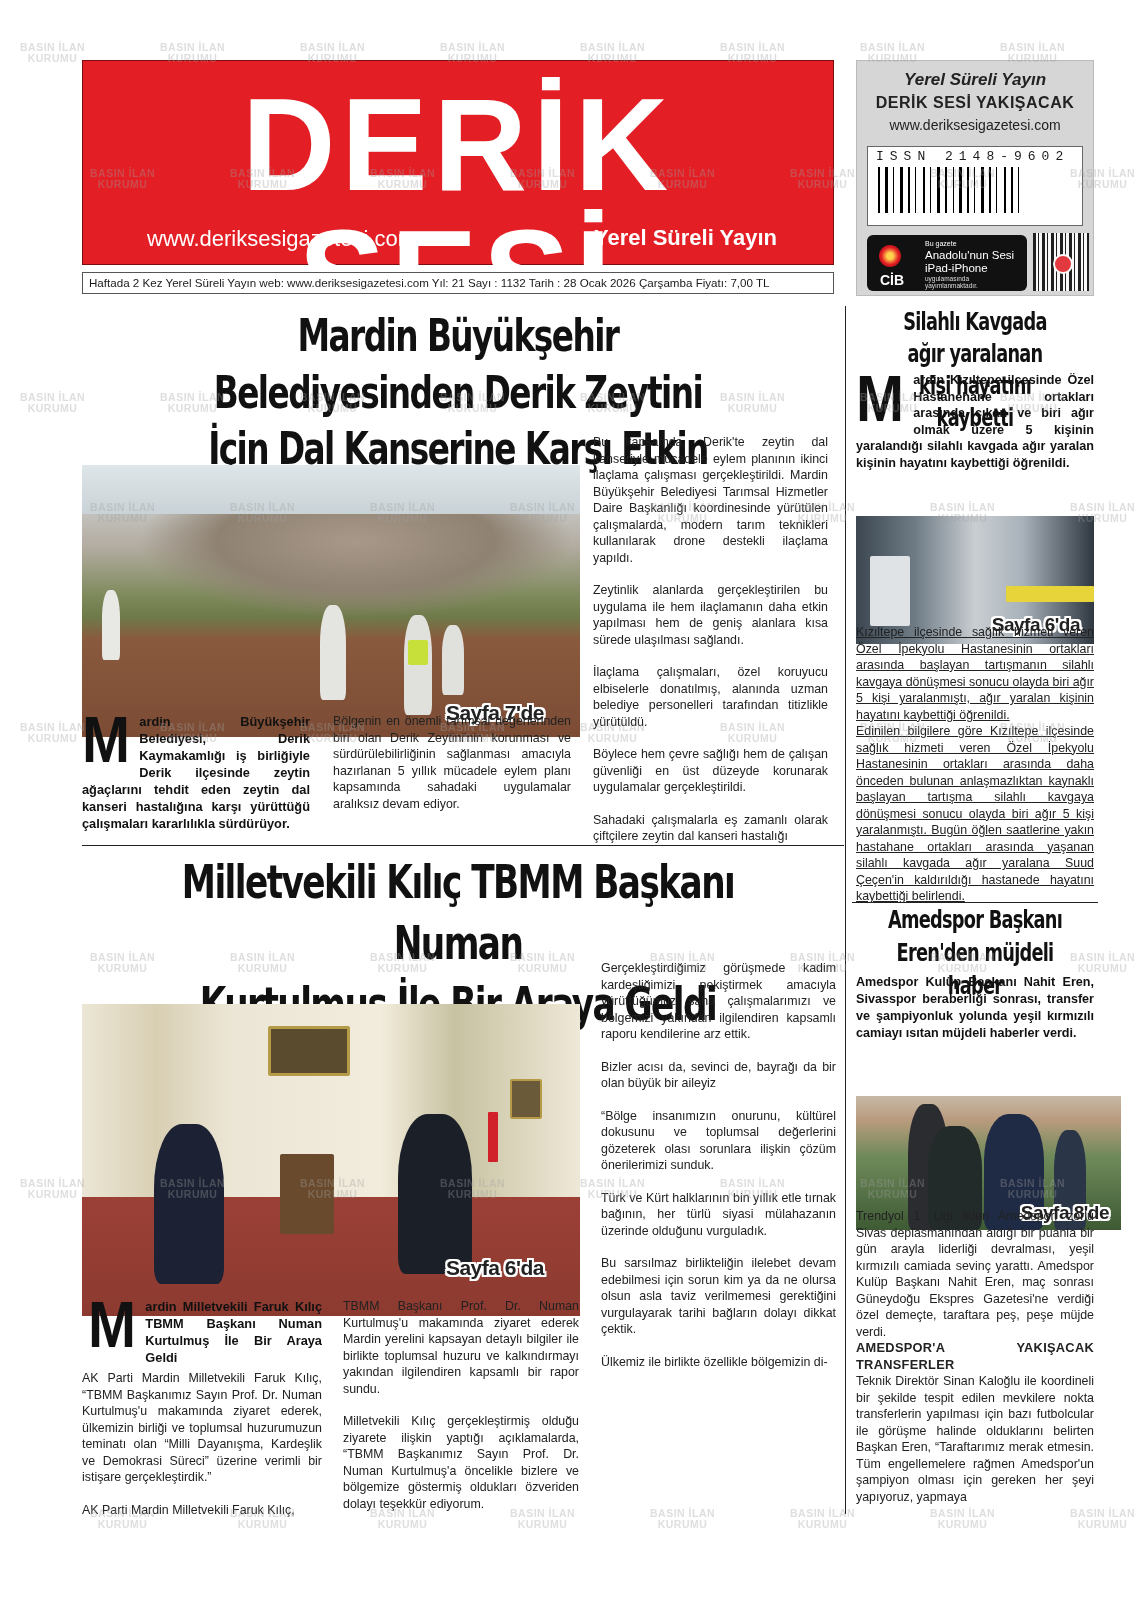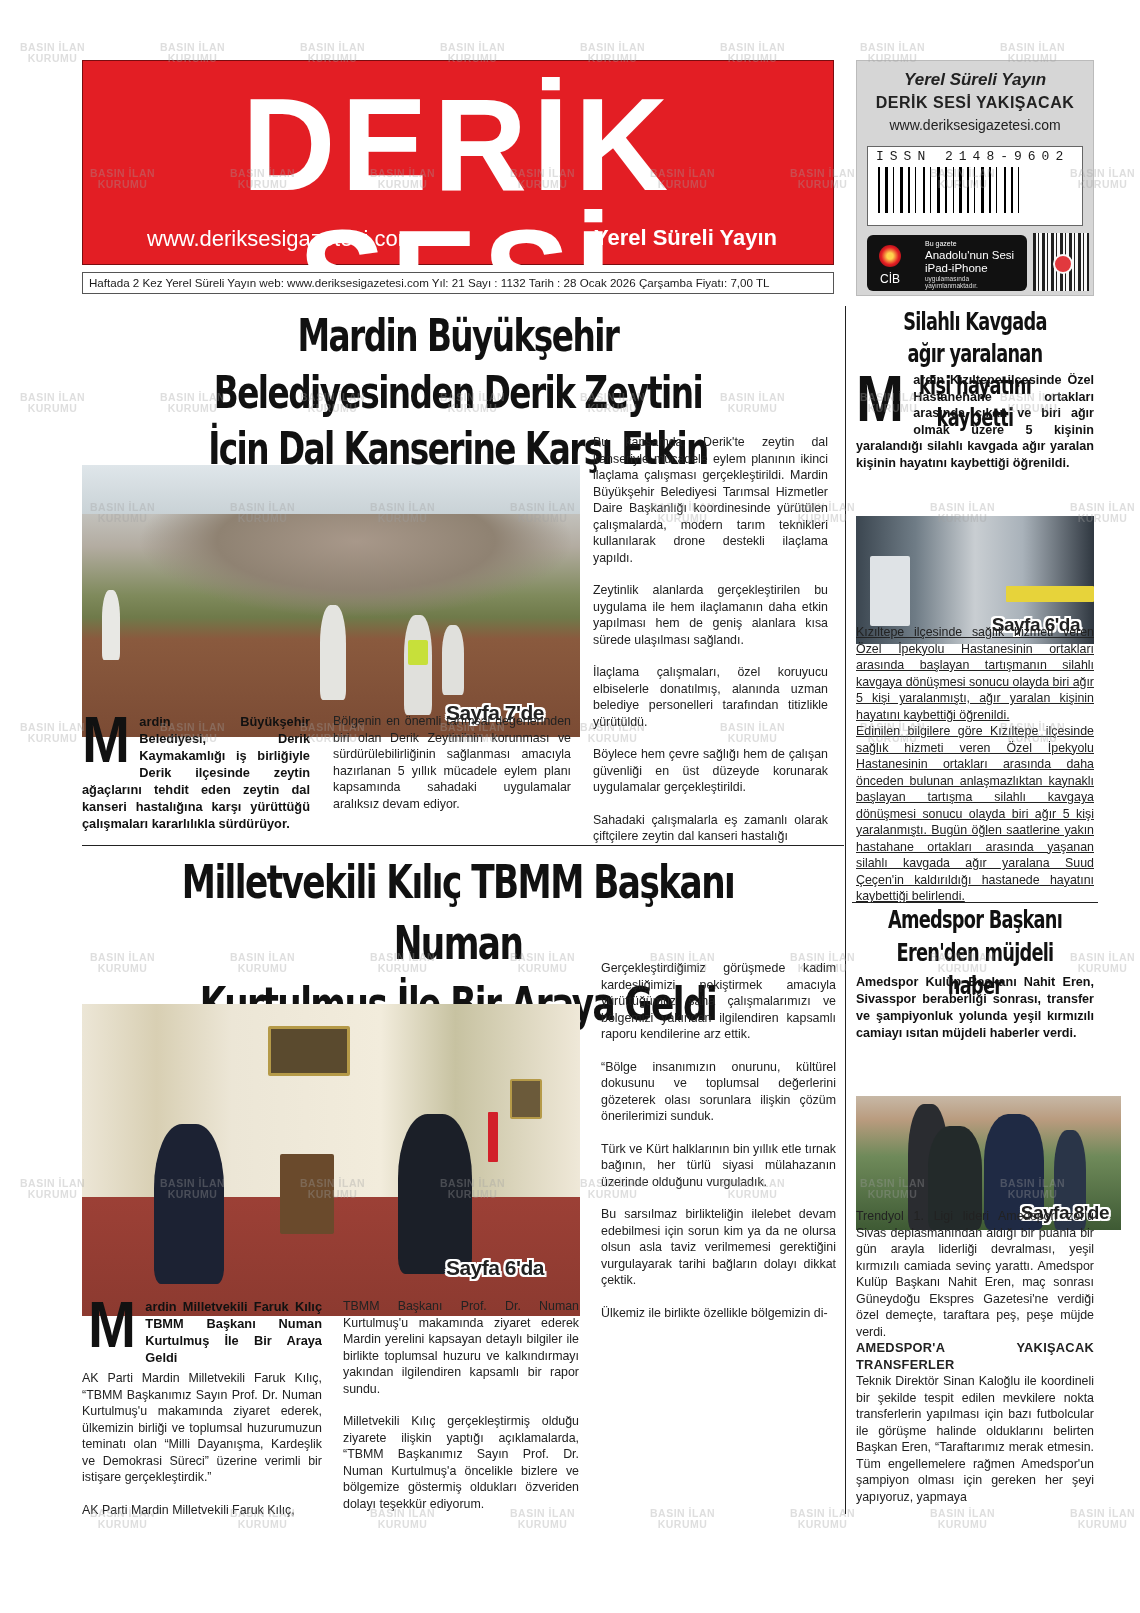--- a/index.html
+++ b/index.html
@@ -22,21 +22,21 @@
   .idbox { left: 856px; top: 60px; width: 238px; height: 236px; background: #d6d6d6; border: 1px solid #bbb; }
   .id-line1 { position: absolute; left: 0; right: 0; top: 9px; text-align: center; font-size: 17px; font-style: italic; font-weight: 700; color: #222; }
   .id-line2 { position: absolute; left: 0; right: 0; top: 33px; text-align: center; font-size: 16px; font-weight: 700; color: #222; letter-spacing: 0.5px; }
   .id-line3 { position: absolute; left: 0; right: 0; top: 56px; text-align: center; font-size: 14px; color: #222; }
   .barcode { position: absolute; left: 10px; top: 85px; width: 216px; height: 80px; background: #fff; border: 1px solid #666; }
   .issn { position: absolute; left: 8px; top: 2px; font-size: 13px; letter-spacing: 6px; font-family: "Liberation Mono", monospace; }
   .bars { position: absolute; left: 10px; top: 20px; width: 196px; height: 46px; display: flex; gap: 0; }
   .bars span { display: block; height: 100%; background: #000; }
   .cib { position: absolute; left: 10px; top: 174px; width: 160px; height: 56px; background: #111; border-radius: 6px; }
   .cib-logo { position: absolute; left: 12px; top: 10px; width: 22px; height: 22px; border-radius: 50%; background: radial-gradient(circle, #ffd34d 20%, #e31e24 55%, #a10f14 80%); }
-  .cib-name { position: absolute; left: 13px; top: 37px; color: #fff; font-size: 12px; font-weight: 400; }
+  .cib-name { position: absolute; left: 13px; top: 37px; color: #fff; font-size: 14px; font-weight: 700; }
   .cib-small { position: absolute; left: 58px; top: 5px; color: #fff; font-size: 7px; }
   .cib-big { position: absolute; left: 58px; color: #fff; font-size: 11.5px; }
   .cib-big.l1 { top: 14px; } .cib-big.l2 { top: 27px; }
   .cib-tiny { position: absolute; left: 58px; color: #ddd; font-size: 6.5px; }
   .cib-tiny.t1 { top: 40px; } .cib-tiny.t2 { top: 47px; }
   .qr { position: absolute; left: 176px; top: 172px; width: 56px; height: 58px; background:
     repeating-linear-gradient(90deg, #000 0 3px, #fff 3px 5px, #000 5px 6px, #fff 6px 9px),
     #fff; opacity: 0.85; }
   .qr::after { content: ""; position: absolute; left: 20px; top: 21px; width: 16px; height: 16px; border-radius: 50%; background: #e31e24; border: 2px solid #fff; }
 
@@ -212,20 +212,21 @@
   <p>AK Parti Mardin Milletvekili Faruk Kılıç,</p>
 </div>
 
 <div class="abs col" style="left:343px;top:1298px;width:236px;">
   <p>TBMM Başkanı Prof. Dr. Numan Kurtulmuş'u makamında ziyaret ederek Mardin yerelini kapsayan detaylı bilgiler ile birlikte toplumsal huzuru ve kalkındırmayı yakından ilgilendiren kapsamlı bir rapor sundu.</p>
   <p>Milletvekili Kılıç gerçekleştirmiş olduğu ziyarete ilişkin yaptığı açıklamalarda, “TBMM Başkanımız Sayın Prof. Dr. Numan Kurtulmuş'a öncelikle bizlere ve bölgemize göstermiş oldukları özveriden dolayı teşekkür ediyorum.</p>
 </div>
 
 <div class="abs col" style="left:601px;top:960px;width:235px;">
   <p>Gerçekleştirdiğimiz görüşmede kadim kardeşliğimizi pekiştirmek amacıyla yürüttüğümüz saha çalışmalarımızı ve bölgemizi yakından ilgilendiren kapsamlı raporu kendilerine arz ettik.</p>
+  <p>Bizler acısı da, sevinci de, bayrağı da bir olan büyük bir aileyiz</p>
   <p>“Bölge insanımızın onurunu, kültürel dokusunu ve toplumsal değerlerini gözeterek olası sorunlara ilişkin çözüm önerilerimizi sunduk.</p>
   <p>Türk ve Kürt halklarının bin yıllık etle tırnak bağının, her türlü siyasi mülahazanın üzerinde olduğunu vurguladık.</p>
   <p>Bu sarsılmaz birlikteliğin ilelebet devam edebilmesi için sorun kim ya da ne olursa olsun asla taviz verilmemesi gerektiğini vurgulayarak tarihi bağların dolayı dikkat çektik.</p>
   <p>Ülkemiz ile birlikte özellikle bölgemizin di-</p>
 </div>
 
 <div class="rule-v" style="left:845px;top:306px;height:1208px;"></div>
 
 <div class="abs hlside" style="left:852px;top:306px;width:246px;font-size:24px;line-height:32px;">
   <div>Silahlı Kavgada ağır yaralanan</div>

